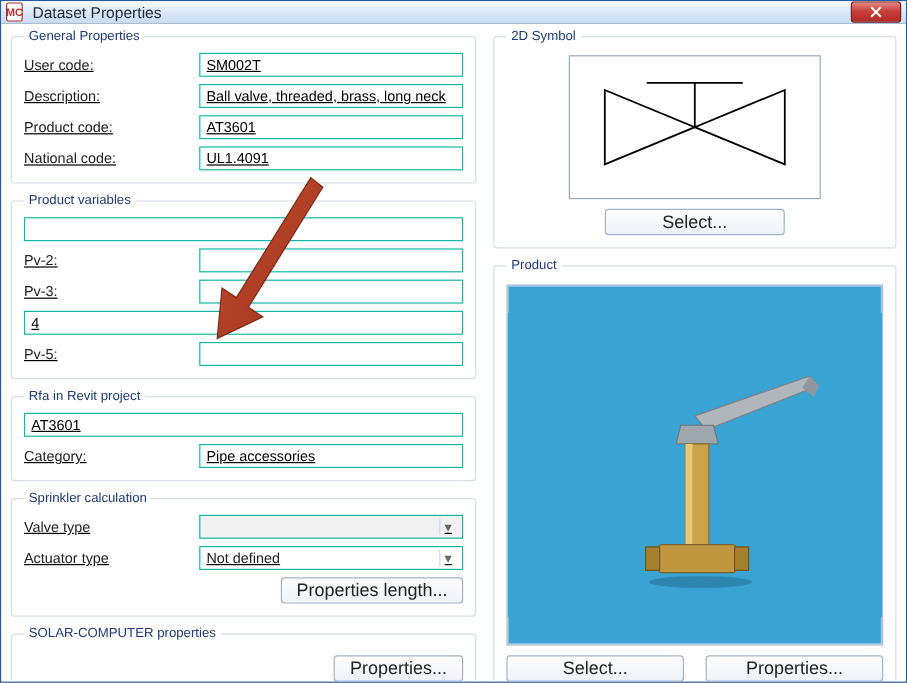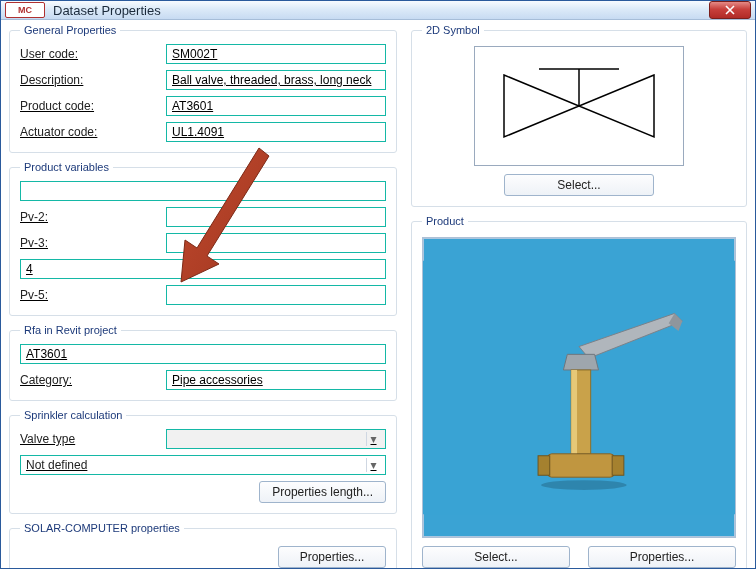--- a/index.html
+++ b/index.html
@@ -19,21 +19,21 @@
     height: 28px;
     background: linear-gradient(#f7fbff, #dceaf8 45%, #c7dbf2);
     border-bottom: 1px solid #a6bdd8;
     display: flex;
     align-items: center;
     padding: 0 4px;
     color: #1b2a3b;
     font-size: 13px;
   }
   .titlebar .mc-icon {
-    width: 40px; height: 16px;
+    width: 14px; height: 16px;
     background: #fff;
     border: 1px solid #b03030;
     color: #b03030;
     font-size: 9px;
     font-weight: bold;
     display: flex; align-items: center; justify-content: center;
     margin-right: 6px;
     border-radius: 2px;
   }
   .titlebar .title { flex: 1; padding-left: 2px; }
@@ -101,21 +101,21 @@
     border-left: 1px solid #cfd7e2;
   }
   .btn {
     height: 22px;
     min-width: 108px;
     padding: 0 12px;
     border: 1px solid #9fb4cc;
     background: linear-gradient(#fdfdfe,#eef2f7);
     border-radius: 3px;
     font-family: inherit;
-    font-size: 12px;
+    font-size: 15px;
     cursor: pointer;
     color: #222;
   }
   .btn-right-row {
     display: flex;
     justify-content: flex-end;
     margin-top: 4px;
   }
   .symbol-box {
     width: 210px; height: 120px;
@@ -171,21 +171,21 @@
       </div>
       <div class="row">
         <label>Description:</label>
         <input class="textfield" value="Ball valve, threaded, brass, long neck" style="">
       </div>
       <div class="row">
         <label>Product code:</label>
         <input class="textfield" value="AT3601" style="">
       </div>
       <div class="row">
-        <label>Actuator code:</label>
+        <label>National code:</label>
         <input class="textfield" value="UL1.4091" style="">
       </div>
     </fieldset>
 
     <fieldset class="group">
       <legend>Product variables</legend>
       <div class="row">
           <input class="textfield" value="" style="">
         </div>
       <div class="row">
@@ -219,20 +219,21 @@
     <fieldset class="group">
       <legend>Sprinkler calculation</legend>
       <div class="row">
         <label>Valve type</label>
         <div class="selectbox disabled">
           <span></span>
           <span class="arrow">▾</span>
         </div>
       </div>
       <div class="row">
+        <label>Actuator type</label>
         <div class="selectbox">
           <span>Not defined</span>
           <span class="arrow">▾</span>
         </div>
       </div>
       <div class="btn-right-row">
         <button class="btn">Properties length...</button>
       </div>
     </fieldset>
 

